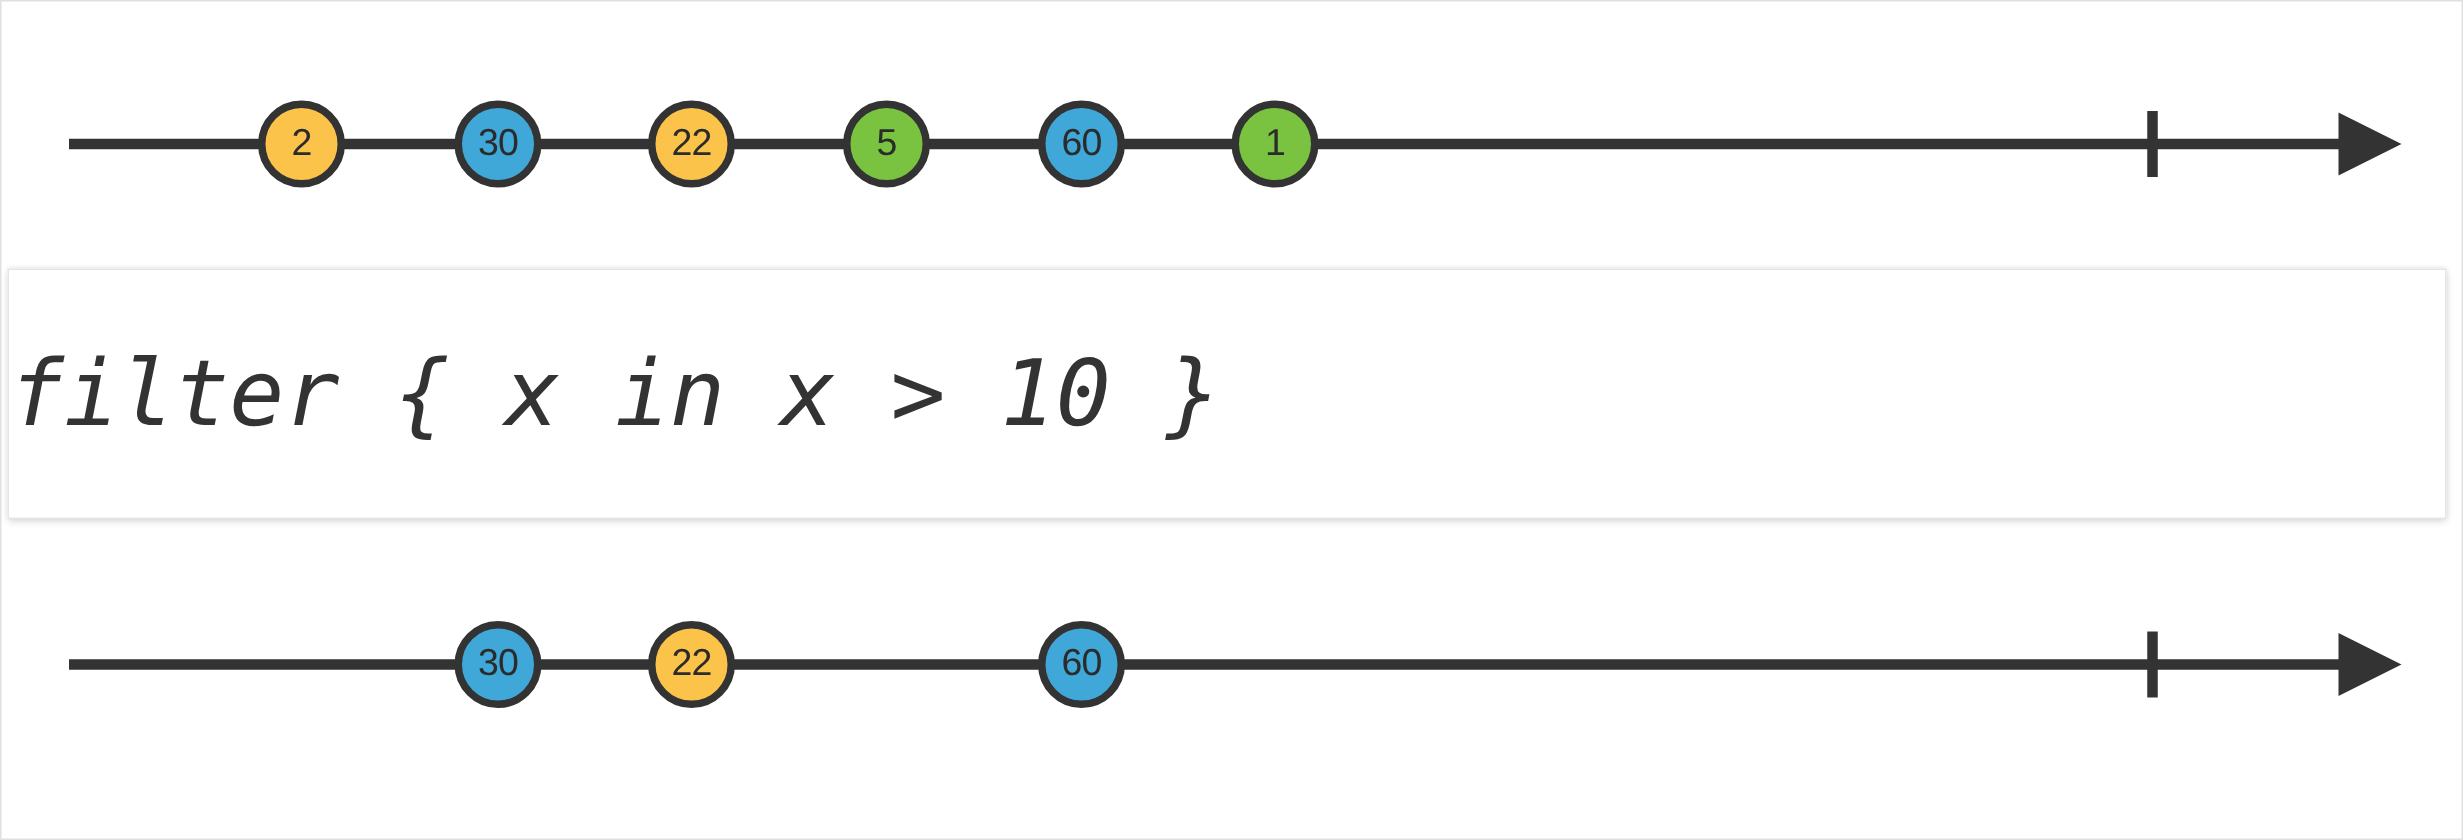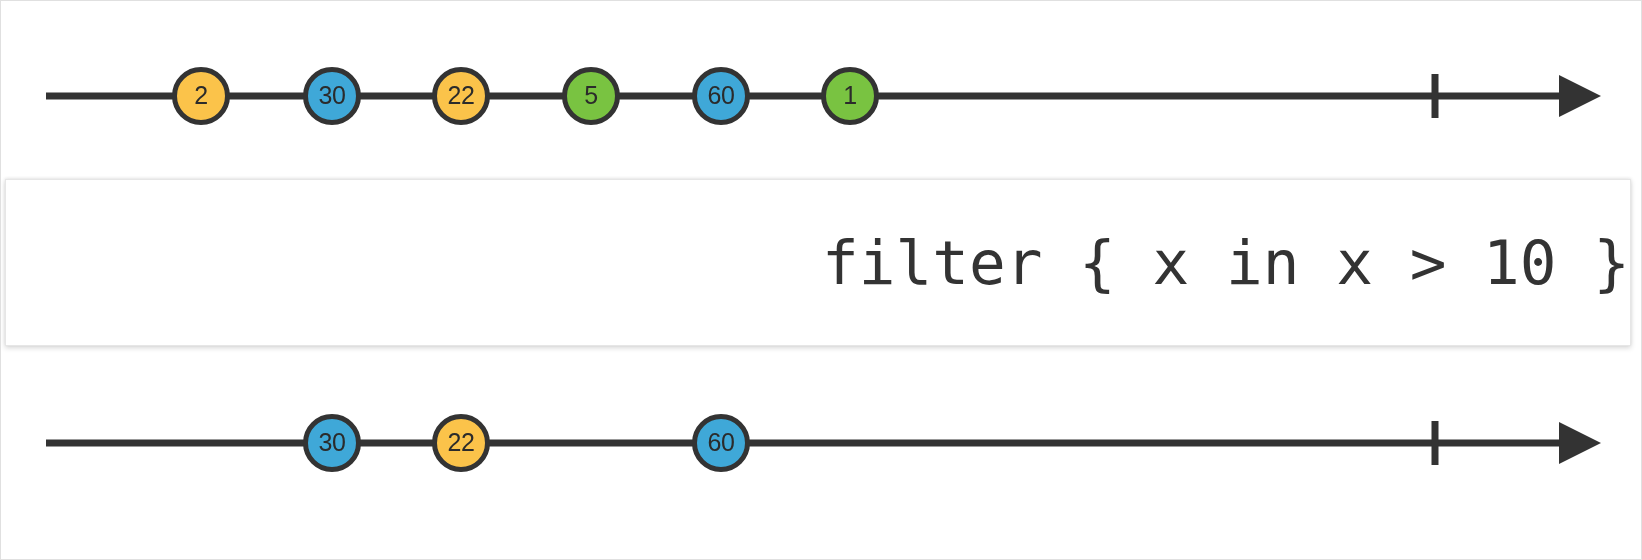--- a/index.html
+++ b/index.html
@@ -65,21 +65,22 @@
     left: 4px;
     top: 178px;
     width: 1626px;
     height: 167px;
     background: #ffffff;
     border: 1px solid #e6e6e6;
     box-sizing: border-box;
     box-shadow: 0 2px 5px rgba(0,0,0,0.16), 0 -1px 3px rgba(0,0,0,0.07);
     display: flex;
     align-items: center;
-    justify-content: flex-end;
+    justify-content: flex-start;
+    font-style: italic;
   }
   #operator-text {
     font-family: "DejaVu Sans Mono", monospace;
     font-size: 61px;
     color: #333333;
     white-space: pre;
     letter-spacing: 0px;
     line-height: 1;
   }
 </style>

